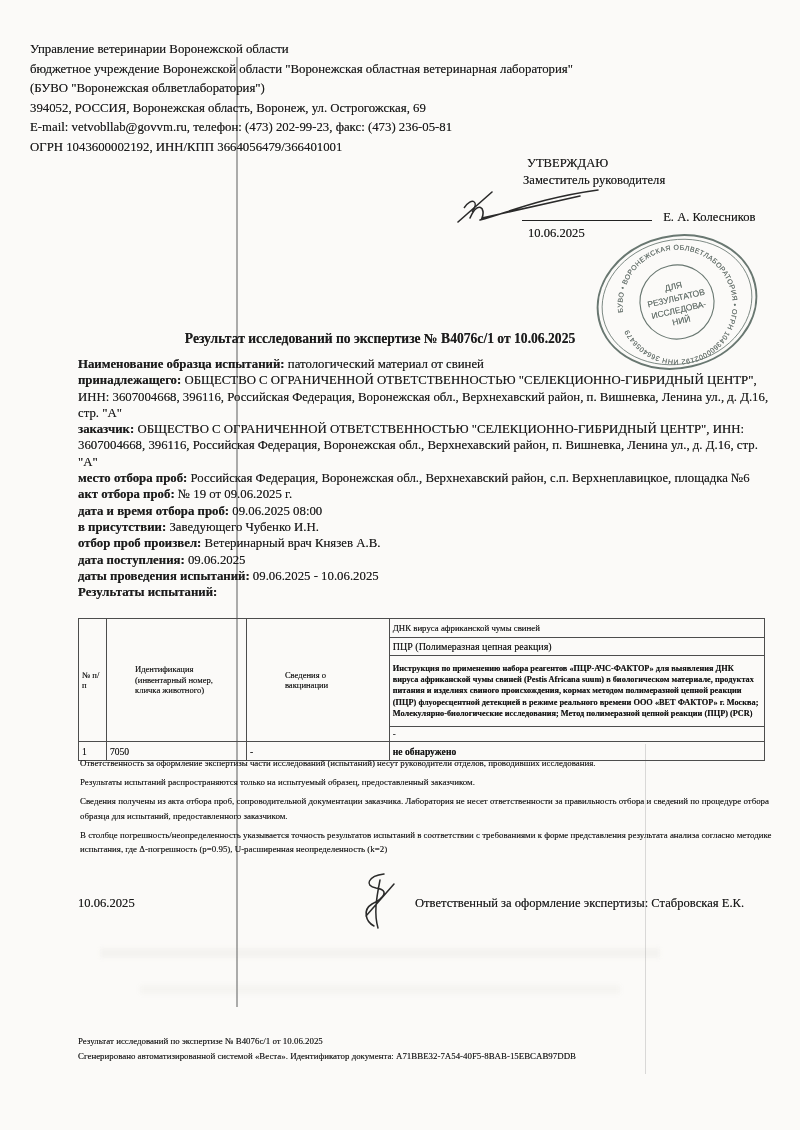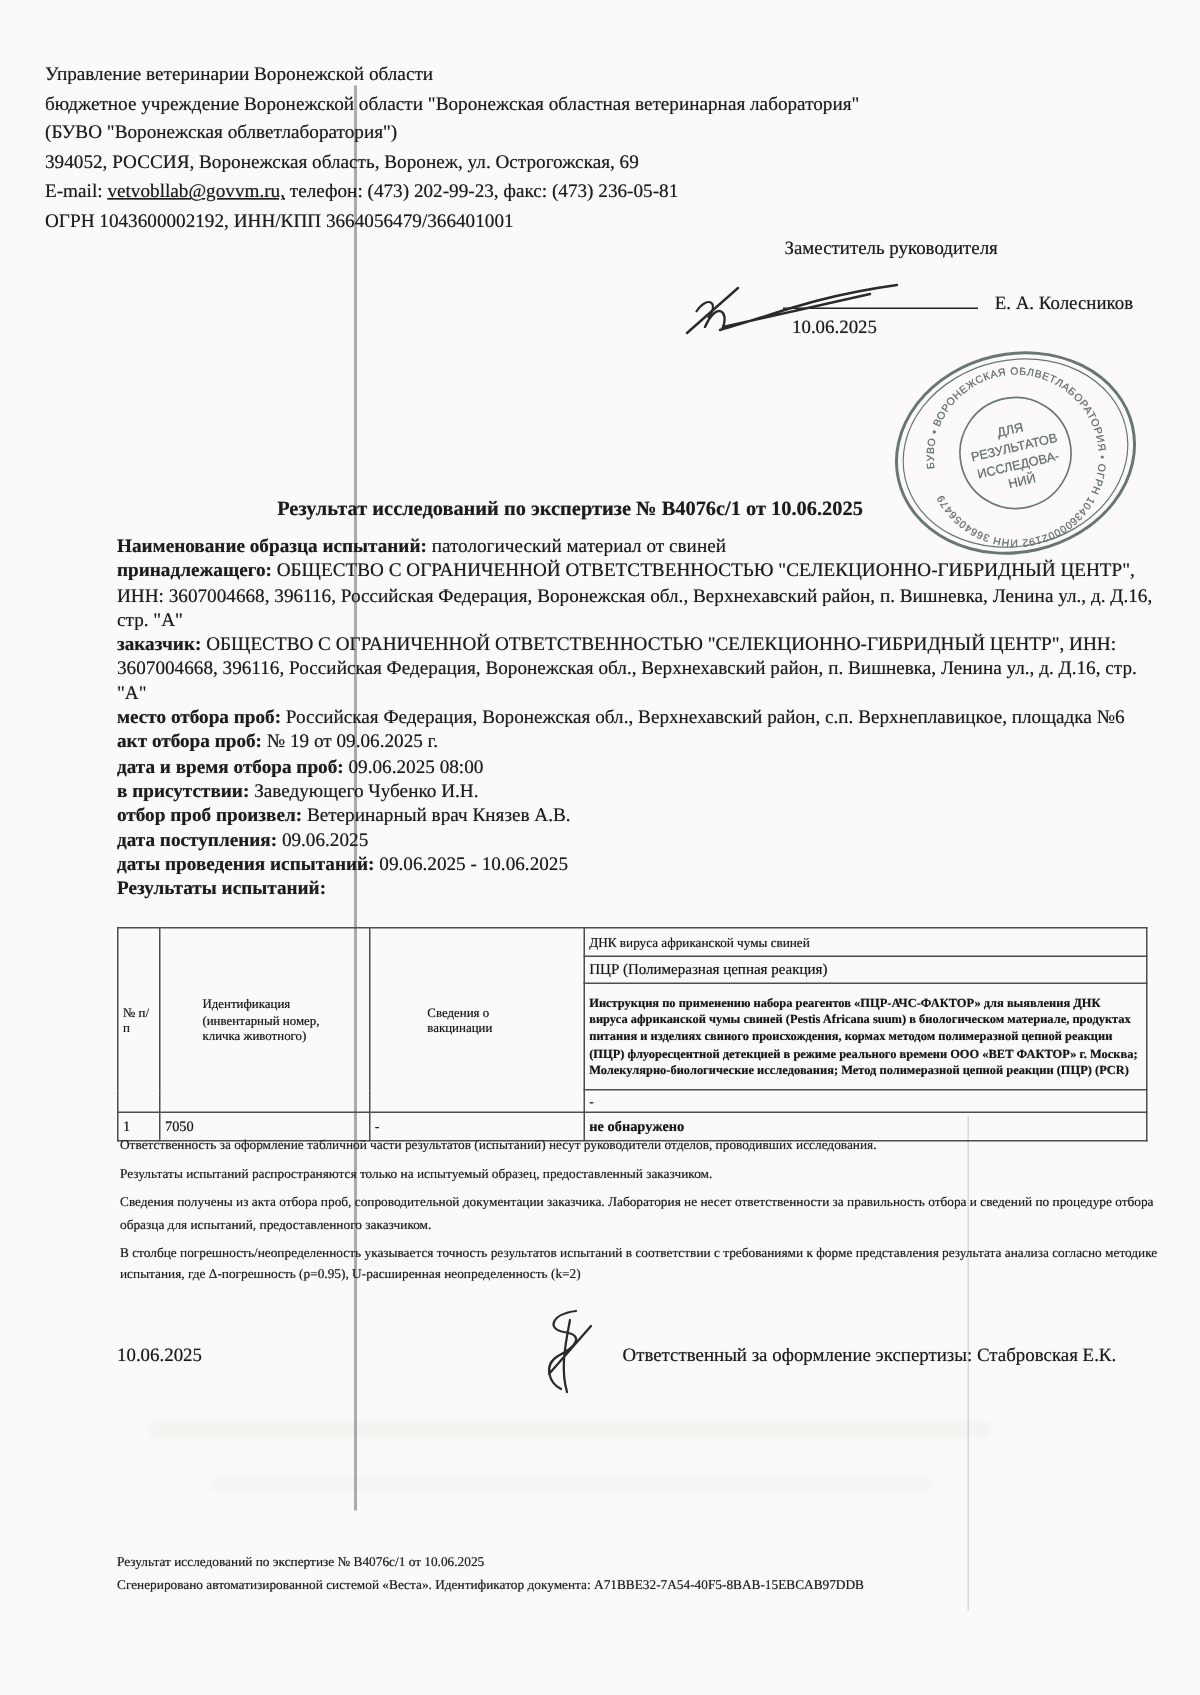--- a/index.html
+++ b/index.html
@@ -6,21 +6,21 @@
   body{
     width:800px;height:1130px;position:relative;overflow:hidden;
     background:#fbfaf8;
     font-family:"Liberation Serif", serif;
     color:#1c1c1c;
     text-shadow:0 0 0.5px rgba(40,40,40,0.65);
   }
   
   .org-header{position:absolute;top:40px;left:30px;right:10px;text-align:left;
     font-size:12.8px;line-height:19.6px;}
-  .org-header .email-link{text-decoration:underline;}
+  .org-header .email-link{}
   
   .approval{position:absolute;left:430px;top:156px;width:350px;font-size:12.6px;}
   .approval .appr-title{margin-left:97px;}
   .approval .appr-pos{margin-left:93px;margin-top:2px;}
   .approval .sig1{position:absolute;left:-10px;top:22px;}
   .approval .name-row{margin-top:22px;white-space:nowrap;}
   .approval .sign-line{display:inline-block;width:130px;border-bottom:1.2px solid #222;vertical-align:baseline;margin-left:92px;}
   .approval .appr-name{margin-left:8px;}
   .approval .appr-date{margin-left:98px;margin-top:1px;}
   
@@ -77,20 +77,21 @@
   <div>394052, РОССИЯ, Воронежская область, Воронеж, ул. Острогожская, 69</div>
   <div>
     <span>E-mail:</span>
     <span class="email-link">vetvobllab@govvm.ru,</span>
     <span>телефон: (473) 202-99-23, факс: (473) 236-05-81</span>
   </div>
   <div>ОГРН 1043600002192, ИНН/КПП 3664056479/366401001</div>
 </div>
 
 <div class="approval">
+  <div class="appr-title">УТВЕРЖДАЮ</div>
   <div class="appr-pos">Заместитель руководителя</div>
   <svg class="sig1" width="210" height="52" viewBox="0 0 210 52">
     <path d="M38,44 L72,14 M50,40 C58,22 66,30 62,40 L160,18 M60,42 C90,34 120,20 178,12" fill="none" stroke="#2a2a2a" stroke-width="1.6" stroke-linecap="round"></path>
     <path d="M44,30 C52,18 60,24 52,34" fill="none" stroke="#2a2a2a" stroke-width="1.4"></path>
   </svg>
   <div class="name-row">
     <span class="sign-line"></span>
     <span class="appr-name">Е. А. Колесников</span>
   </div>
   <div class="appr-date">10.06.2025</div>
@@ -156,21 +157,21 @@
   <tr class="datarow">
     <td>1</td>
     <td>7050</td>
     <td>-</td>
     <td class="result">не обнаружено</td>
   </tr>
 </tbody>
   </table>
 
 <div class="footnotes">
-  <p>Ответственность за оформление табличной части результатов (испытаний) несут руководители отделов, проводивших исследования.</p>
+  <p>Ответственность за оформление экспертизы части исследований (испытаний) несут руководители отделов, проводивших исследования.</p>
   <p>Результаты испытаний распространяются только на испытуемый образец, предоставленный заказчиком.</p>
   <p>Сведения получены из акта отбора проб, сопроводительной документации заказчика. Лаборатория не несет ответственности за правильность отбора и сведений по процедуре отбора образца для испытаний, предоставленного заказчиком.</p>
   <p>В столбце погрешность/неопределенность указывается точность результатов испытаний в соответствии с требованиями к форме представления результата анализа согласно методике испытания, где Δ-погрешность (p=0.95), U-расширенная неопределенность (k=2)</p>
 </div>
 
 <div class="signoff">
   <span class="so-date">10.06.2025</span>
   <svg class="sig2" width="58" height="60" viewBox="0 0 58 60">
     <path d="M34,4 C18,6 14,16 26,18 C40,20 34,28 22,34 C12,40 16,52 24,56 M30,10 C26,30 24,44 28,58 M16,46 L44,14" fill="none" stroke="#2a2a2a" stroke-width="1.5" stroke-linecap="round"></path>
   </svg>

